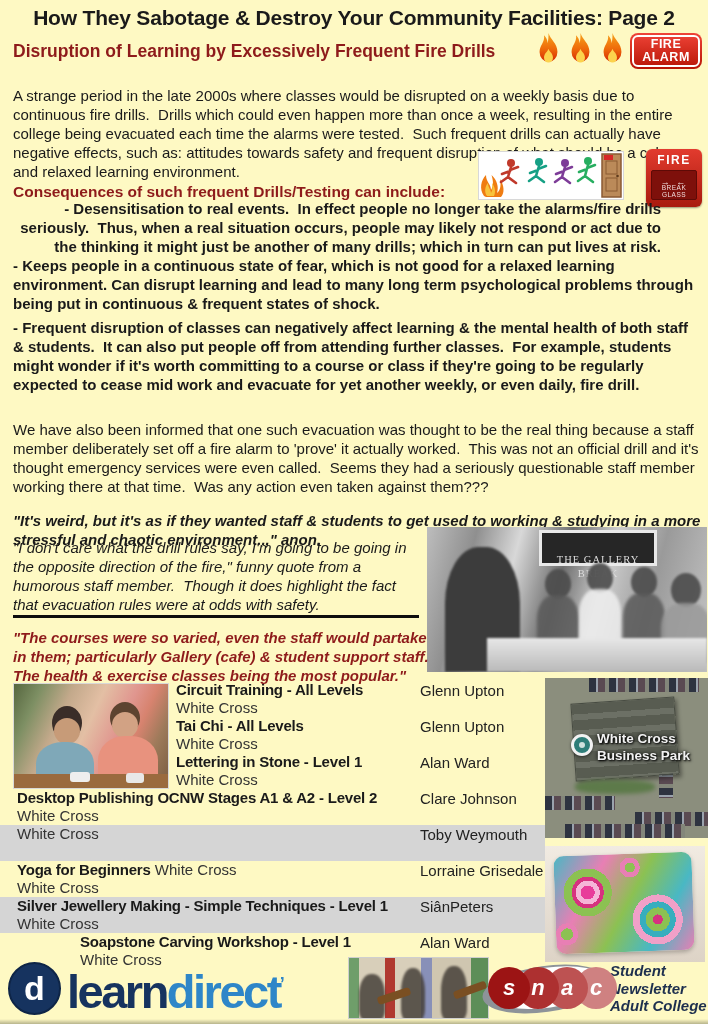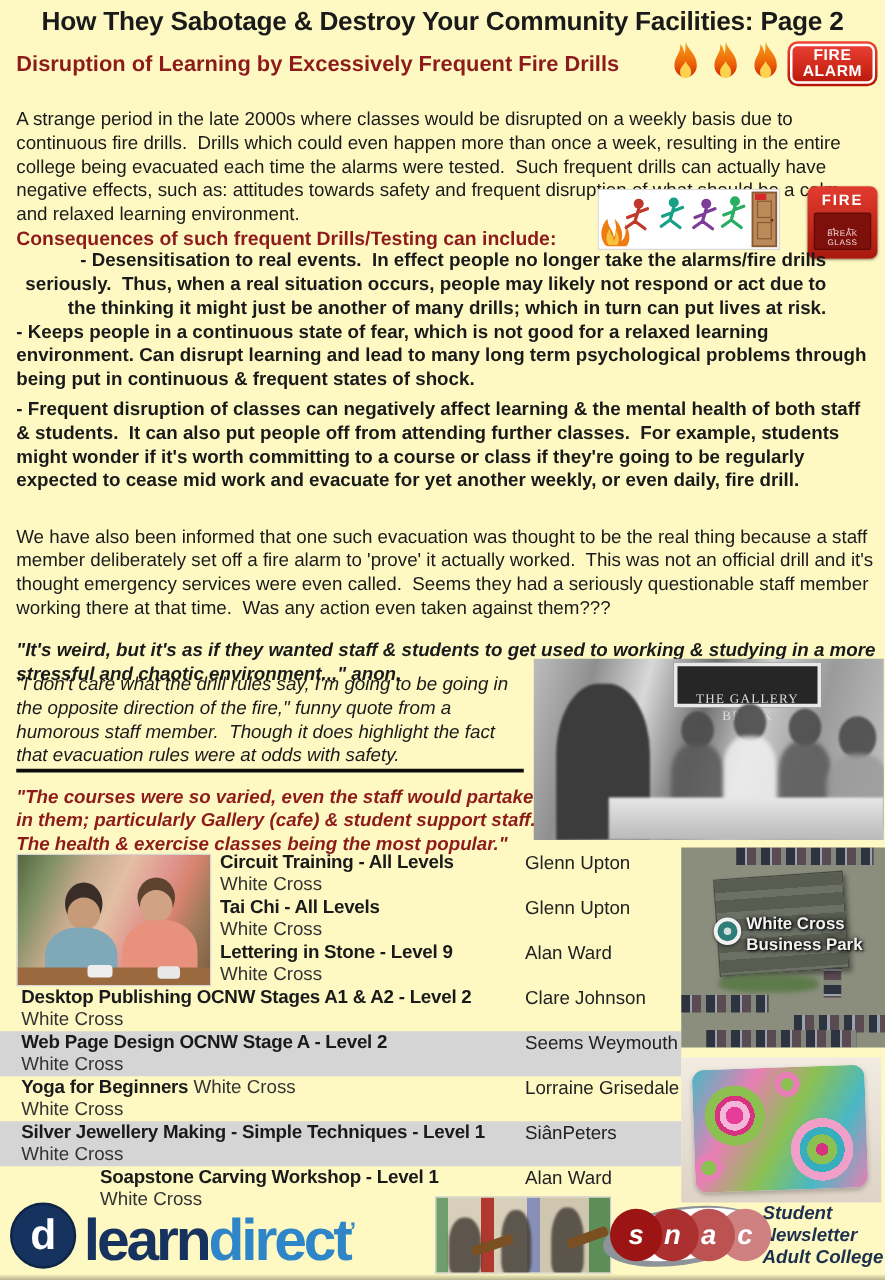--- a/index.html
+++ b/index.html
@@ -291,35 +291,34 @@
       <span class="course-tutor">Glenn Upton</span>
     </div>
 
     <div class="course-row beside-photo">
       <div class="course-line1"><span class="course-title">Tai Chi - All Levels</span><span class="course-inline-venue"></span></div>
       <div class="course-venue">White Cross</div>
       <span class="course-tutor">Glenn Upton</span>
     </div>
 
     <div class="course-row beside-photo">
-      <div class="course-line1"><span class="course-title">Lettering in Stone - Level 9</span><span class="course-inline-venue"></span></div>
+      <div class="course-line1"><span class="course-title">Lettering in Stone - Level 1</span><span class="course-inline-venue"></span></div>
       <div class="course-venue">White Cross</div>
       <span class="course-tutor">Alan Ward</span>
     </div>
 
     <div class="course-row full">
       <div class="course-line1"><span class="course-title">Desktop Publishing OCNW Stages A1 &amp; A2 - Level 2</span><span class="course-inline-venue"></span></div>
       <div class="course-venue">White Cross</div>
       <span class="course-tutor">Clare Johnson</span>
     </div>
 
     <div class="course-row full highlight">
-      <div class="course-line1"><span class="course-title">Web Page Design OCNW Stage A - Level 2</span><span class="course-inline-venue"></span></div>
-      <div class="course-venue">White Cross</div>
-      <span class="course-tutor">Seems Weymouth</span>
+      <div class="course-venue">White Cross</div>
+      <span class="course-tutor">Toby Weymouth</span>
     </div>
 
     <div class="course-row full">
       <div class="course-line1"><span class="course-title">Yoga for Beginners</span><span class="course-inline-venue"> White Cross</span></div>
       <div class="course-venue">White Cross</div>
       <span class="course-tutor">Lorraine Grisedale</span>
     </div>
 
     <div class="course-row full highlight">
       <div class="course-line1"><span class="course-title">Silver Jewellery Making - Simple Techniques - Level 1</span><span class="course-inline-venue"></span></div>

